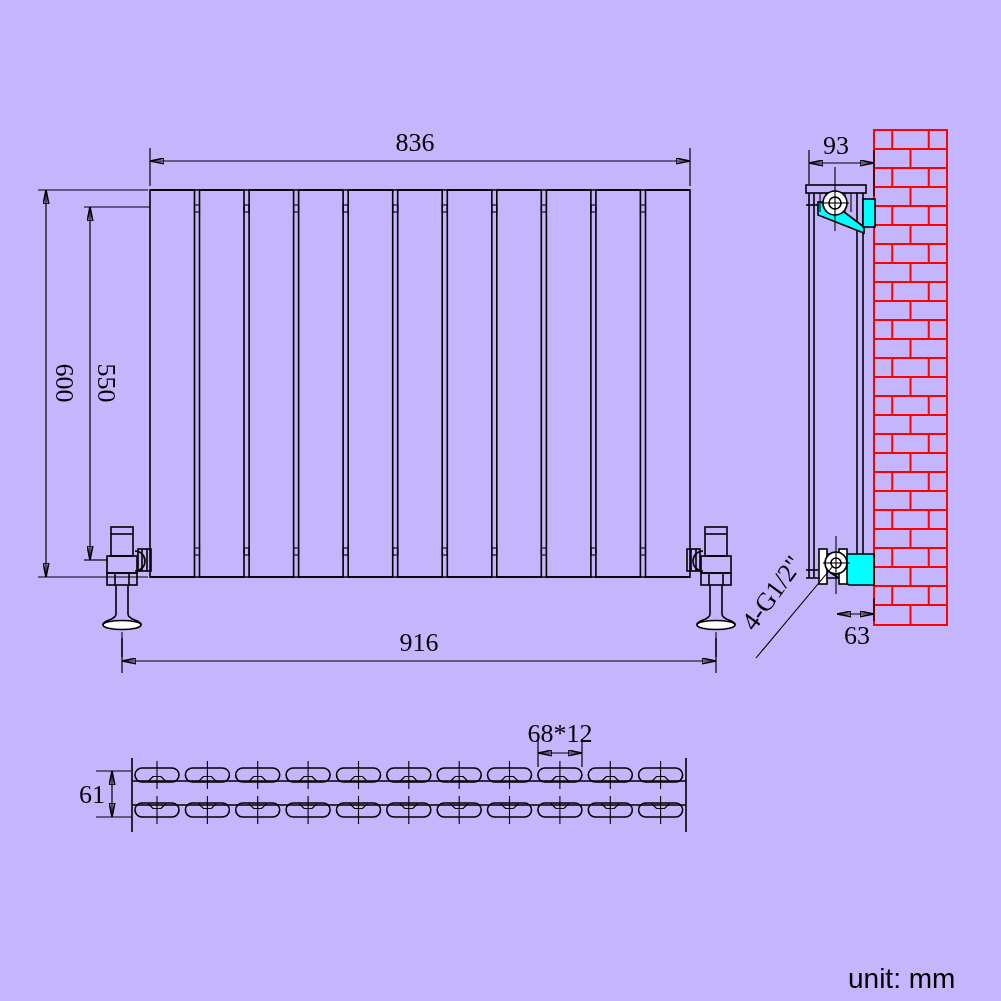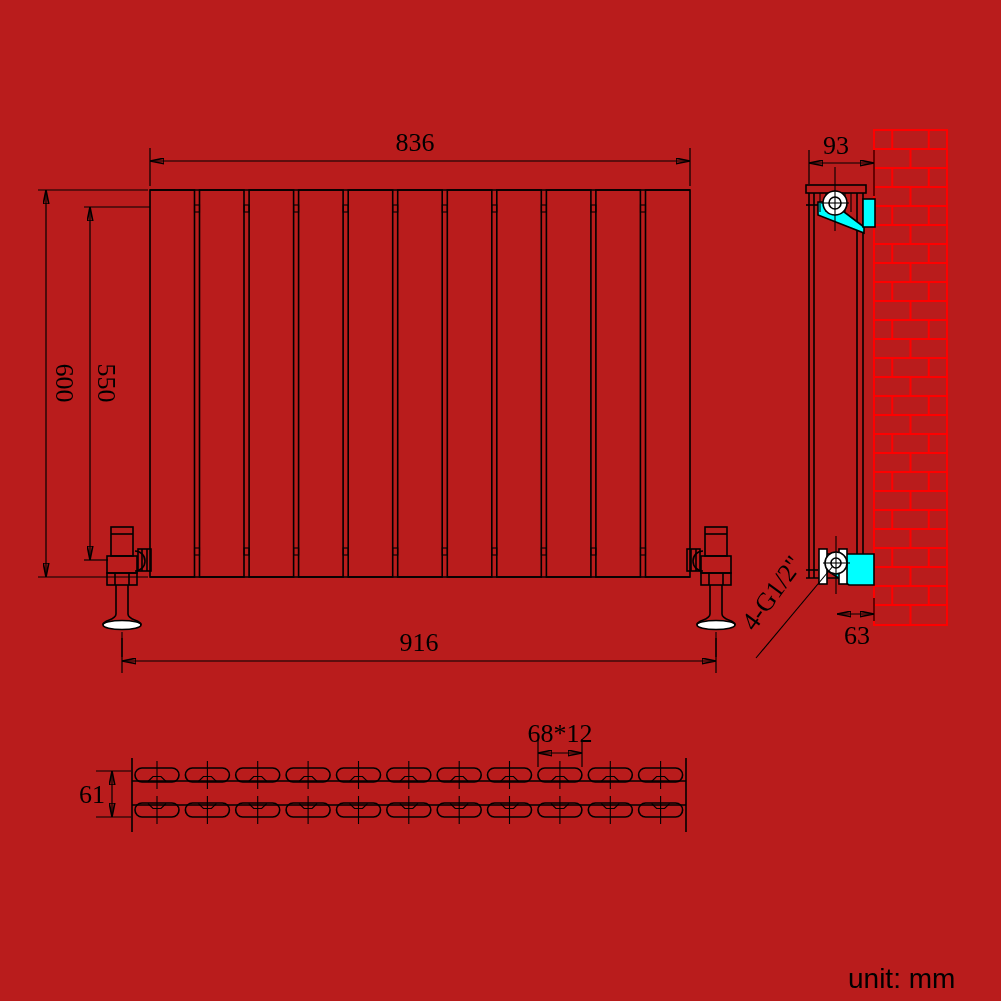--- a/index.html
+++ b/index.html
@@ -1,16 +1,16 @@
 <!DOCTYPE html>
 <html><head>
 <meta charset="utf-8">
 <style>
   html,body{margin:0;padding:0;background:#fff;}
-  .stage{width:1001px;height:1001px;position:relative;background:#b91c1c;}
+  .stage{width:1001px;height:1001px;position:relative;background:#c4b5fd;}
   svg line, svg rect, svg circle, svg ellipse, svg path, svg polyline, svg polygon{
     stroke:#000; fill:none; stroke-width:1.6;
   }
   svg .thin{stroke-width:1.1;}
   svg .dim{stroke-width:1.2;}
   svg .wfill{fill:#fff;}
   svg text{
     fill:#000; stroke:none;
     font-family:"Liberation Serif", serif;
     font-size:26px;

